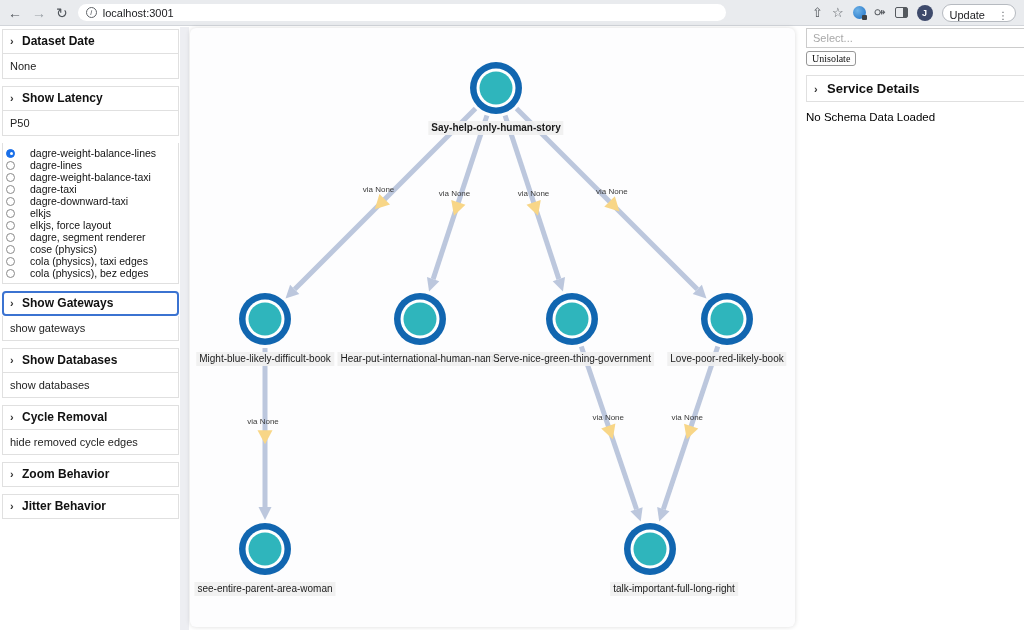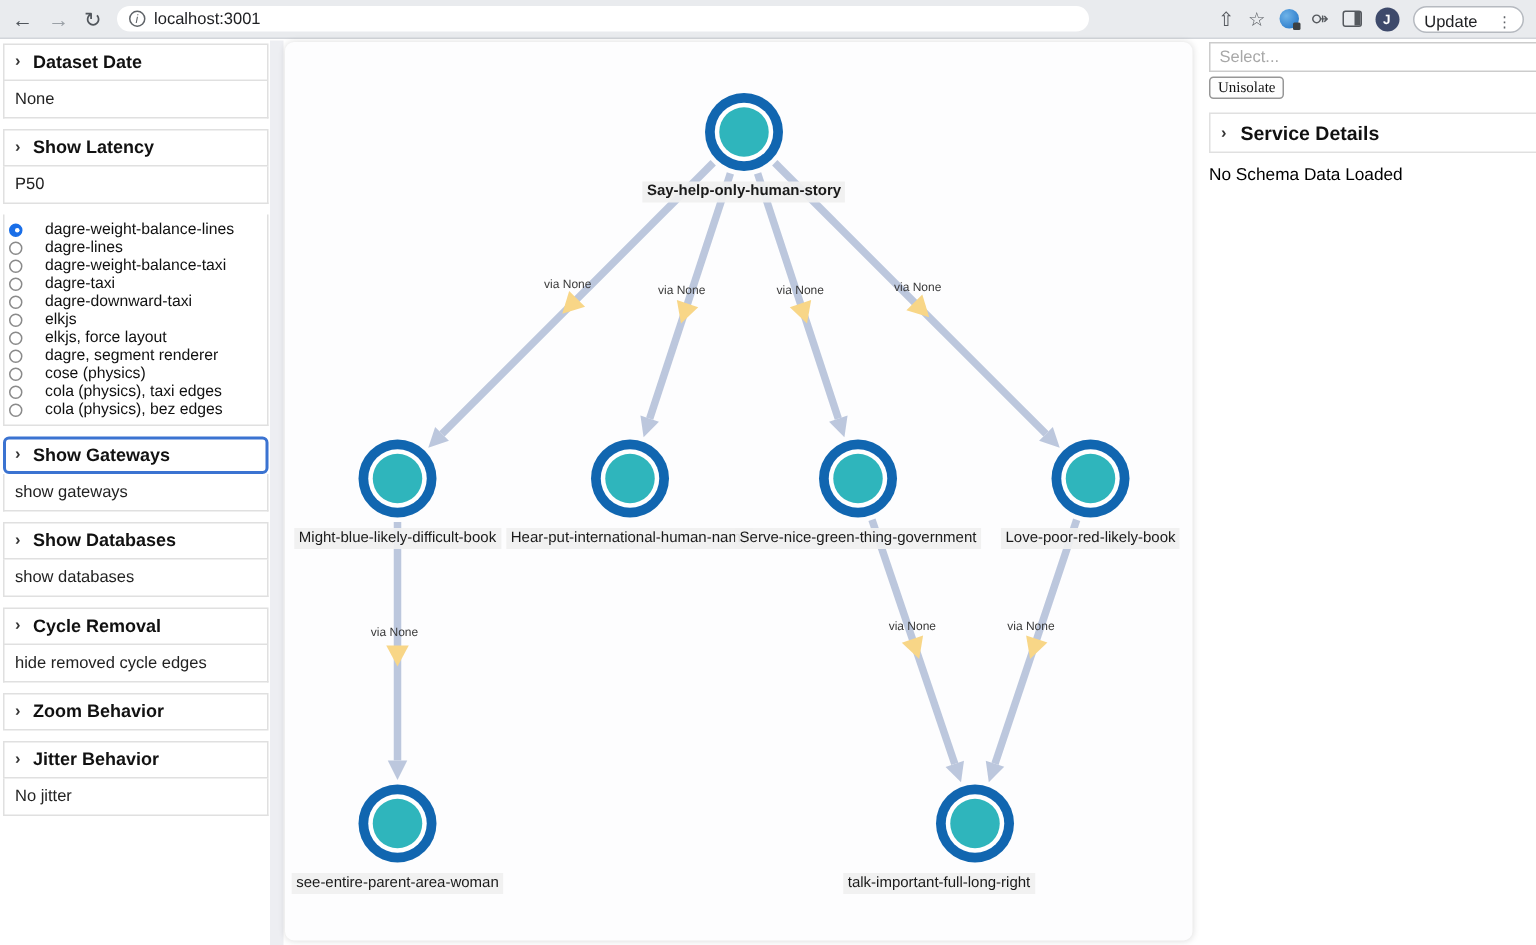--- a/index.html
+++ b/index.html
@@ -186,21 +186,20 @@
         <div class="sec-header">
           <span class="chev">›</span>
           <span>Zoom Behavior</span>
         </div>
       </div>
       <div class="section">
         <div class="sec-header">
           <span class="chev">›</span>
           <span>Jitter Behavior</span>
         </div>
-        <div class="sec-value">No jitter</div>
       </div>
     </div>
   <div class="gutter"></div>
 
   <div class="canvas">
     <svg id="graph-svg" width="605" height="599">
         <line x1="285.4939033455901" y1="80.50609665440987" x2="104.698484809835" y2="261.301515190165" stroke="#bcc7dd" stroke-width="5"></line>
         <polygon points="95.50609665440987,270.4939033455901 100.10229073212244,256.70532111245245 109.29467888754755,265.89770926787753" fill="#bcc7dd"></polygon>
         <polygon points="184.84314575050763,181.15685424949237 189.4393398282202,165.95405845398162 200.04594154601838,176.5606601717798" fill="#f8d687"></polygon>
         <line x1="296.9367920318133" y1="87.54738211383065" x2="243.12602533323593" y2="251.10379142134875" stroke="#bcc7dd" stroke-width="5"></line>
@@ -264,21 +263,21 @@
         <div class="edge-label" style="left: 421.81px; top: 158.81px;">via None</div>
         <div class="edge-label" style="left: 73px; top: 389.3px;">via None</div>
         <div class="edge-label" style="left: 418.22px; top: 384.7px;">via None</div>
         <div class="edge-label" style="left: 497.27px; top: 384.7px;">via None</div>
         <div class="node-label" style="left: 306px; top: 93px; font-weight: bold;">Say-help-only-human-story</div>
         <div class="node-label" style="left: 75px; top: 324px;">Might-blue-likely-difficult-book</div>
         <div class="node-label" style="left: 230px; top: 324px;">Hear-put-international-human-name</div>
         <div class="node-label" style="left: 382px; top: 324px;">Serve-nice-green-thing-government</div>
         <div class="node-label" style="left: 537px; top: 324px;">Love-poor-red-likely-book</div>
         <div class="node-label" style="left: 75px; top: 554px;">see-entire-parent-area-woman</div>
-        <div class="node-label" style="left: 436px; top: 554px;">talk-important-full-long-right</div>
+        <div class="node-label" style="left: 484px; top: 554px;">talk-important-full-long-right</div>
       </div>
   </div>
 
   <div class="rpanel">
     <input class="select-input" placeholder="Select..." style="">
     <div>
       <button class="unisolate-btn">Unisolate</button>
     </div>
     <div class="sd-box">
       <span class="chev">›</span>

